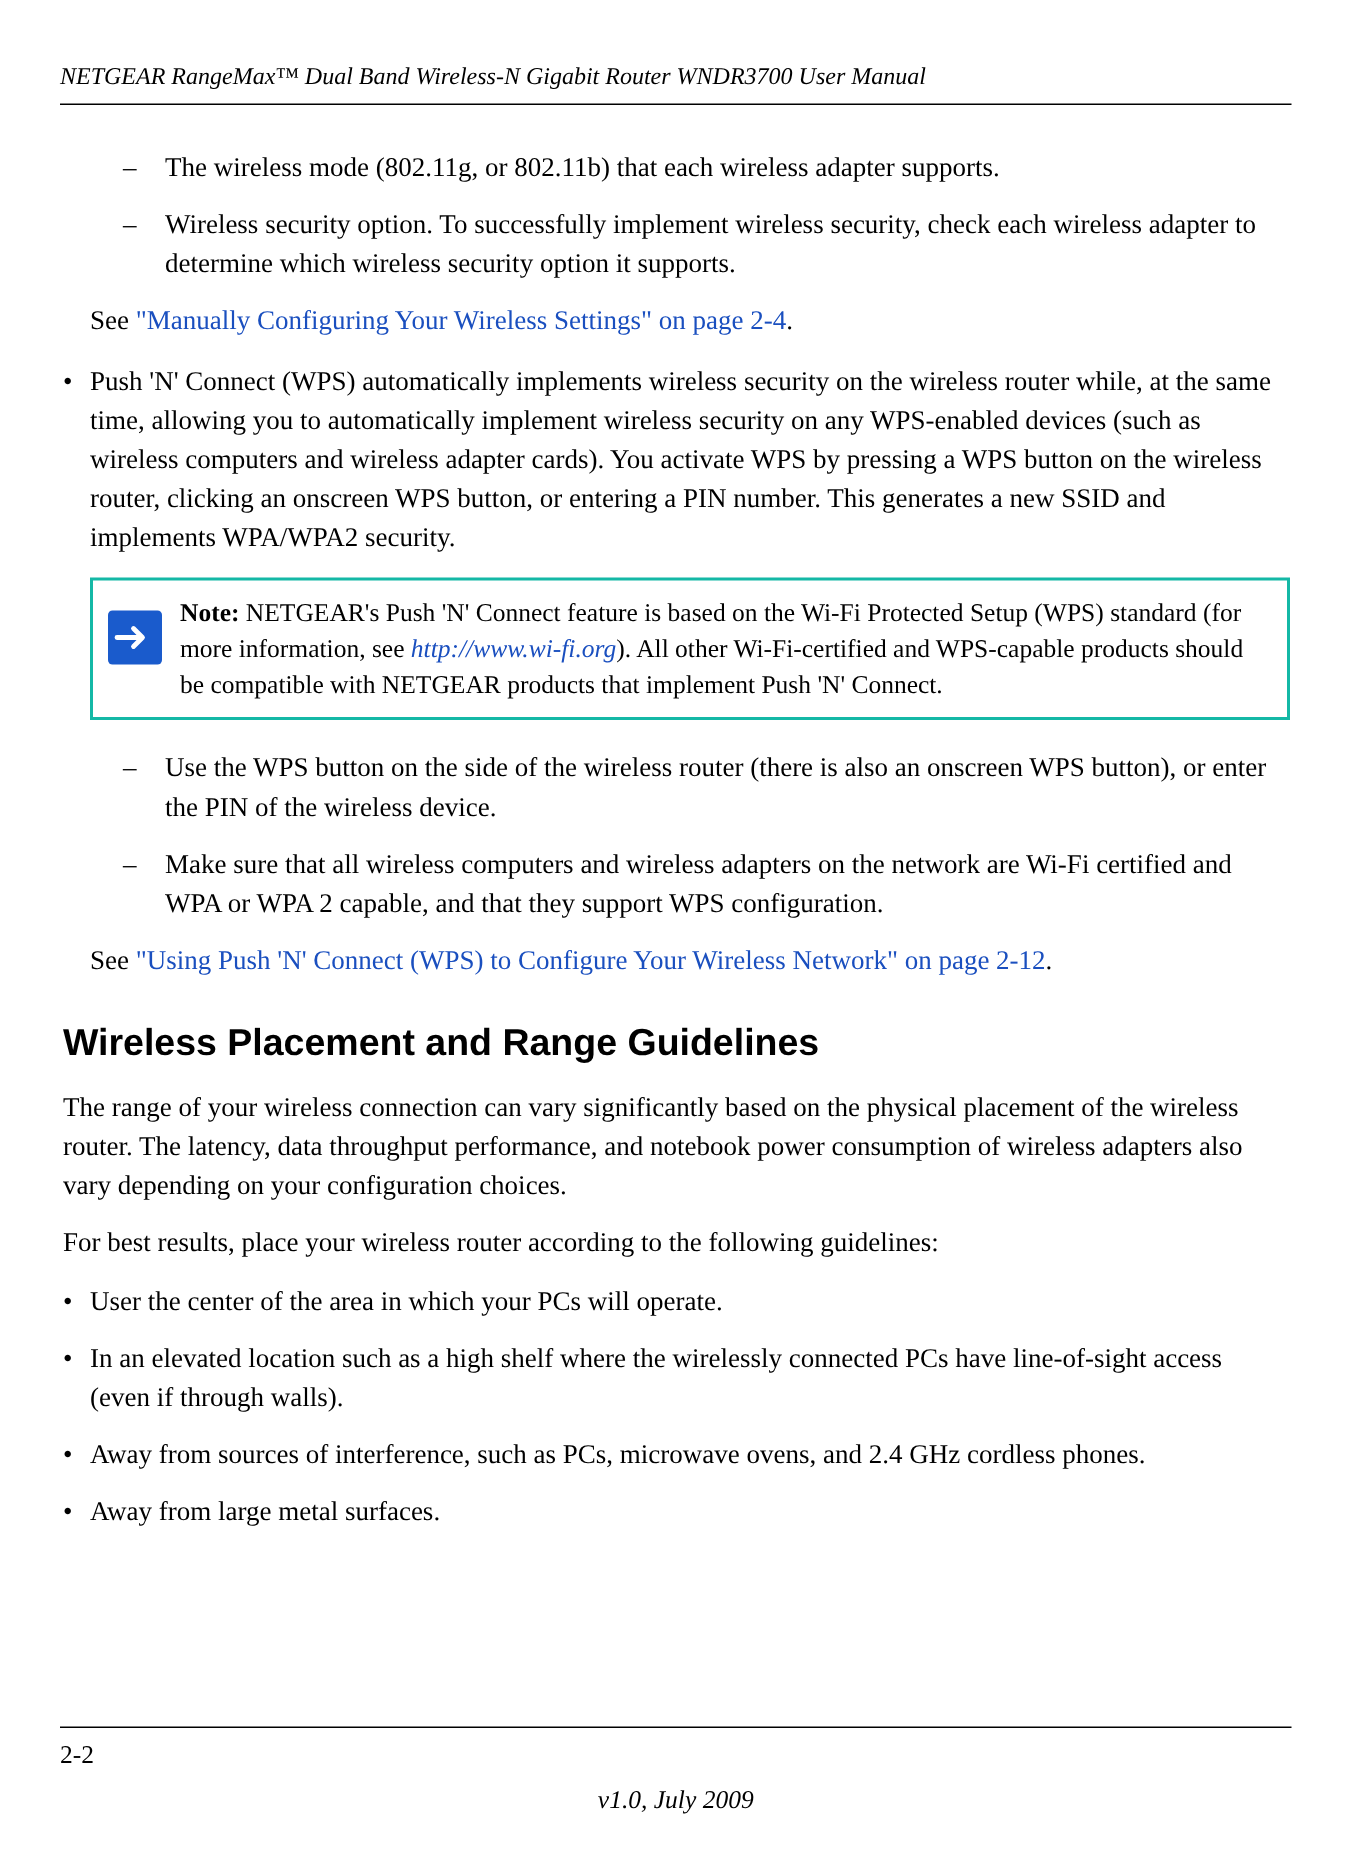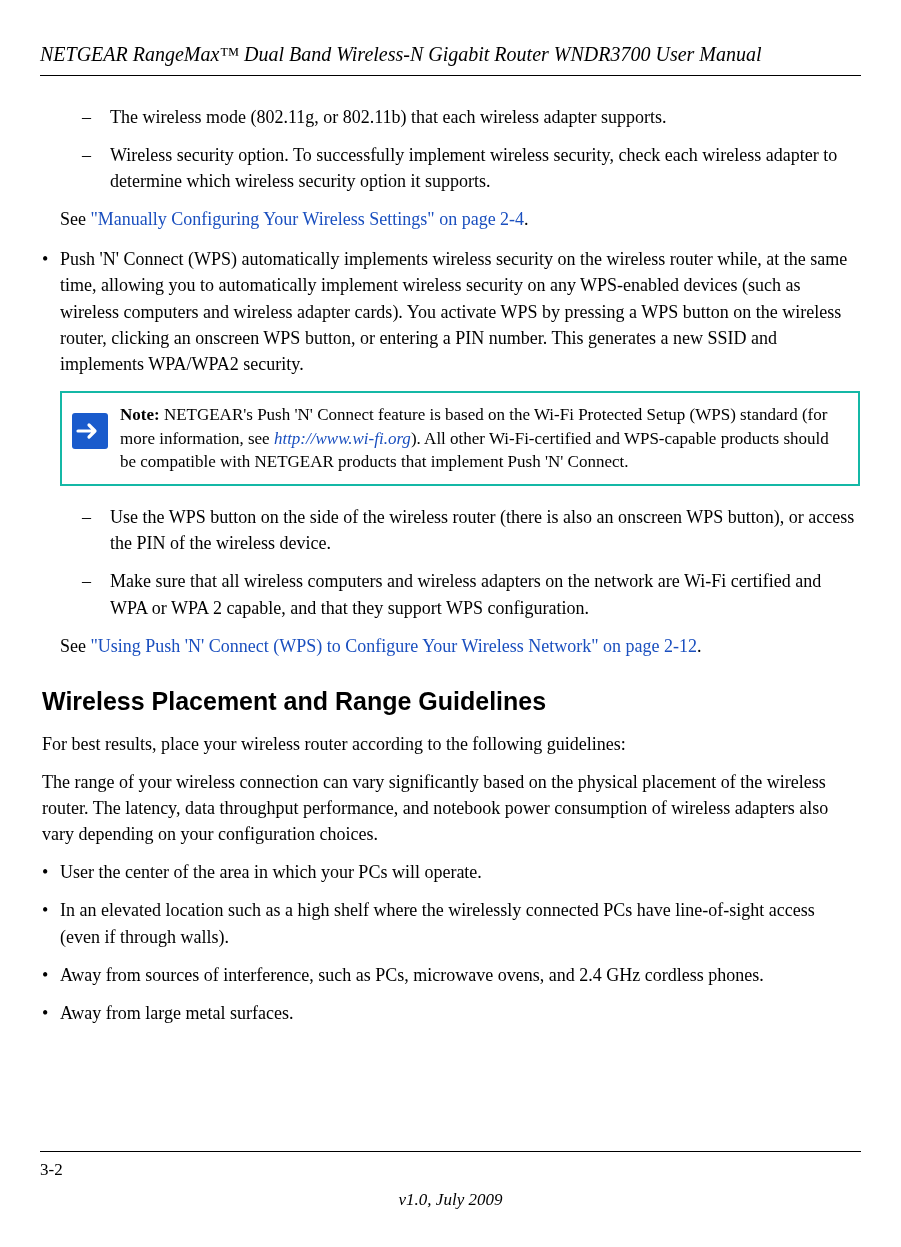--- a/index.html
+++ b/index.html
@@ -13,21 +13,21 @@
       background: #fff;
       font-family: "Times New Roman", Times, serif;
       font-size: 18px;
       line-height: 1.45;
       color: #000;
       position: relative;
       padding: 40px 40px 0 40px;
     }
     .header {
       font-style: italic;
-      font-size: 20px;
+      font-size: 16px;
       margin-bottom: 6px;
     }
     .header-rule {
       border: none;
       border-top: 1.5px solid #000;
       margin-bottom: 28px;
     }
     .content {
       padding-left: 2px;
       padding-right: 2px;
@@ -175,35 +175,35 @@
       </svg>
     </div>
     <div class="note-text">
       <span class="note-label">Note:</span><span class="note-body"> NETGEAR's Push 'N' Connect feature is based on the Wi-Fi Protected Setup (WPS) standard (for more information, see </span><span class="link" style="font-style: italic;">http://www.wi-fi.org</span><span class="note-body">). All other Wi-Fi-certified and WPS-capable products should be compatible with NETGEAR products that implement Push 'N' Connect.</span>
     </div>
   </div>
 
 
   <div class="sub-item">
     <span class="dash">–</span>
-    <span class="text">Use the WPS button on the side of the wireless router (there is also an onscreen WPS button), or access the PIN of the wireless device.</span>
+    <span class="text">Use the WPS button on the side of the wireless router (there is also an onscreen WPS button), or enter the PIN of the wireless device.</span>
   </div>
   <div class="sub-item">
     <span class="dash">–</span>
     <span class="text">Make sure that all wireless computers and wireless adapters on the network are Wi-Fi certified and WPA or WPA 2 capable, and that they support WPS configuration.</span>
   </div>
 
   <div class="see2">
     <span>See </span><span class="link">"Using Push 'N' Connect (WPS) to Configure Your Wireless Network" on page 2-12</span><span>.</span>
   </div>
 
   <h2 class="section">Wireless Placement and Range Guidelines</h2>
 
+  <div class="body-para">The range of your wireless connection can vary significantly based on the physical placement of the wireless router. The latency, data throughput performance, and notebook power consumption of wireless adapters also vary depending on your configuration choices.</div>
   <div class="body-para">For best results, place your wireless router according to the following guidelines:</div>
-  <div class="body-para">The range of your wireless connection can vary significantly based on the physical placement of the wireless router. The latency, data throughput performance, and notebook power consumption of wireless adapters also vary depending on your configuration choices.</div>
 
   <div class="bullet-list2">
     <div class="bullet-item">
       <span class="bullet">•</span>
       <span class="bullet-text">User the center of the area in which your PCs will operate.</span>
     </div>
     <div class="bullet-item">
       <span class="bullet">•</span>
       <span class="bullet-text">In an elevated location such as a high shelf where the wirelessly connected PCs have line-of-sight access (even if through walls).</span>
     </div>
@@ -215,16 +215,16 @@
       <span class="bullet">•</span>
       <span class="bullet-text">Away from large metal surfaces.</span>
     </div>
   </div>
 
 </div>
 
 <div class="footer">
   <hr class="footer-rule">
   <div class="footer-row">
-    <span>3-2</span>
+    <span>2-2</span>
   </div>
   <div class="footer-center">v1.0, July 2009</div>
 </div>
 
 </body></html>

